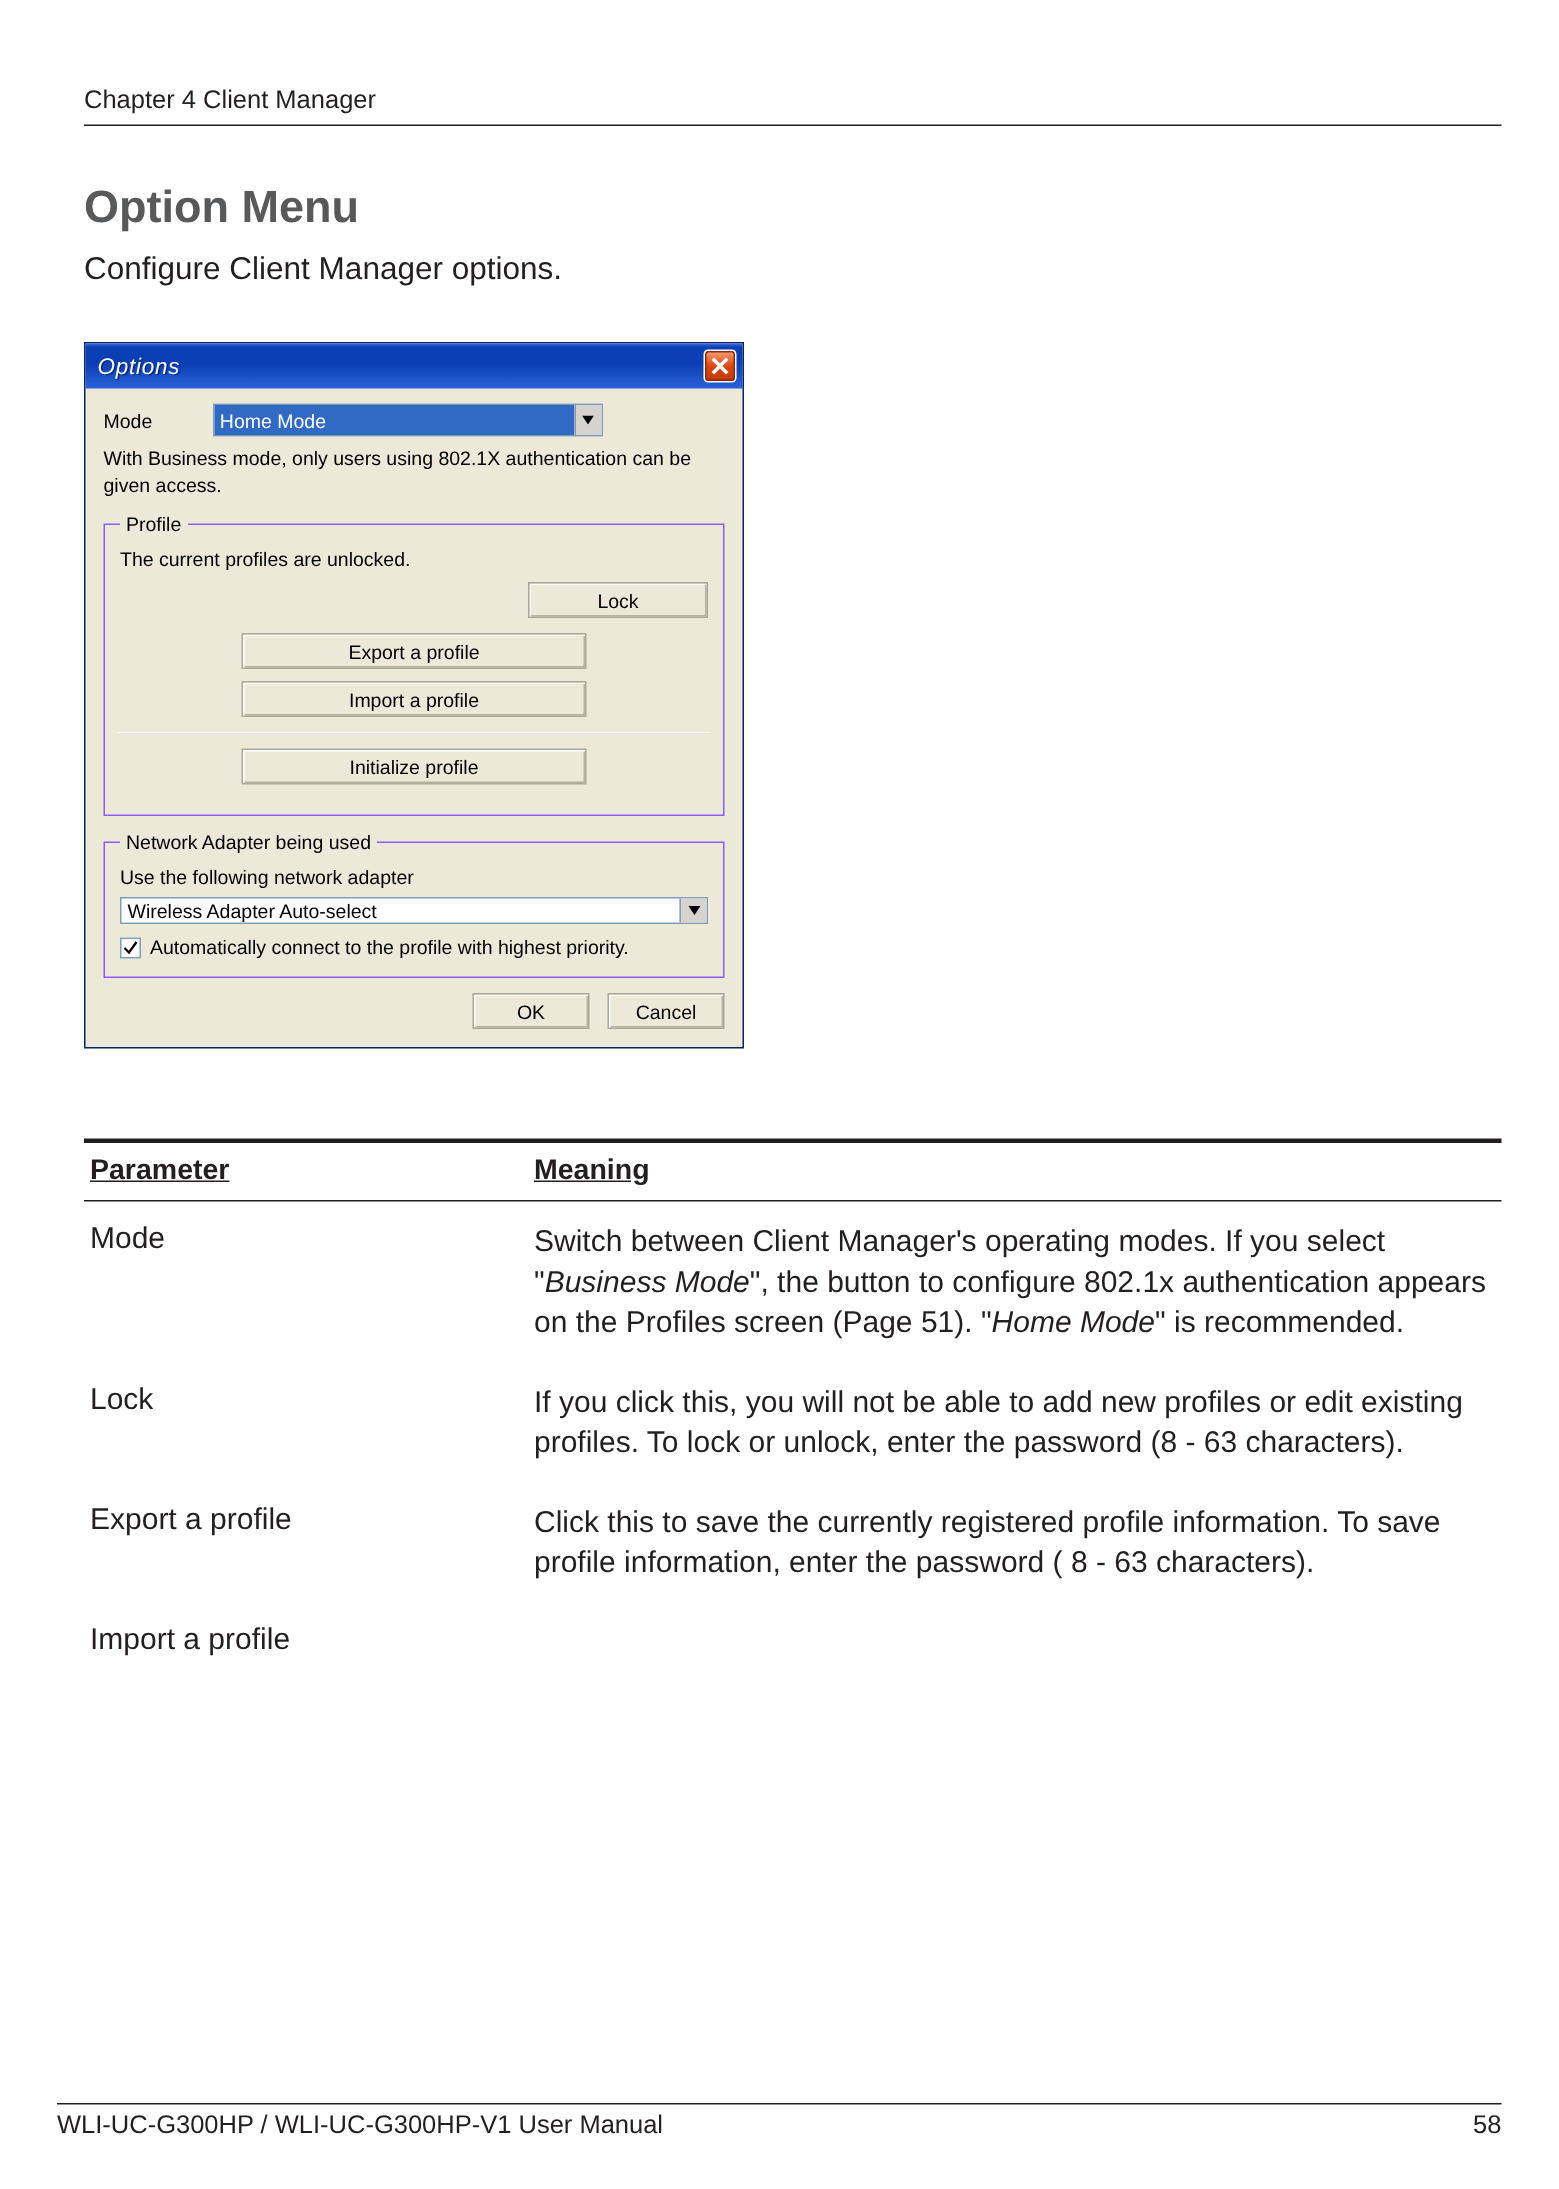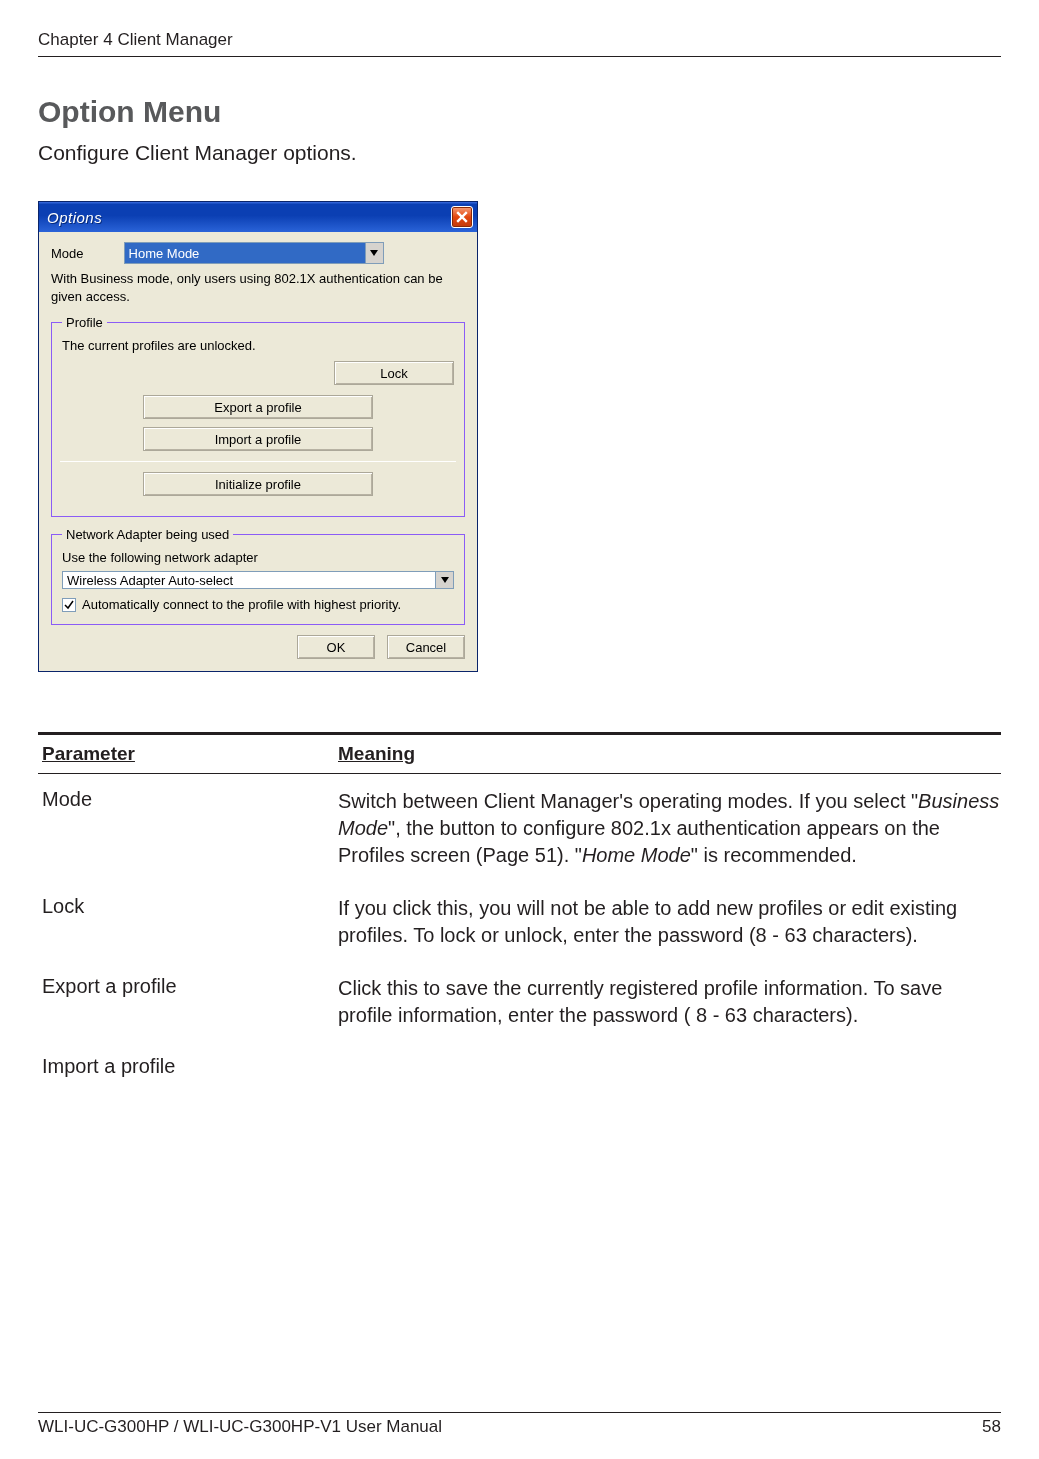--- a/index.html
+++ b/index.html
@@ -3,21 +3,22 @@
 <meta charset="utf-8">
 <style>
   * { box-sizing: border-box; margin: 0; padding: 0; }
   html, body { width: 1039px; height: 1459px; background: #fff; }
   body {
     font-family: "Myriad Pro", "Segoe UI", Arial, sans-serif;
     color: #231f20;
     position: relative;
   }
   .page {
-    padding: 30px 38px 0 38px;
+    padding: 30px 38px 0 56px;
+    margin-top: 27px;
   }
   .header-row {
     font-size: 17px;
     color: #231f20;
     padding-bottom: 6px;
     border-bottom: 1px solid #231f20;
     margin-bottom: 38px;
   }
   .h2 {
     font-size: 30px;
@@ -197,21 +198,21 @@
   .rows .row .m {
     flex:1;
     font-size: 20px;
     line-height: 1.35;
   }
   .rows .row .m .i { font-style: italic; }
 
   
   .footer {
     position:absolute;
-    bottom: 22px;
+    bottom: 32px;
     left: 38px;
     right: 38px;
     border-top: 1px solid #231f20;
     display:flex;
     justify-content: space-between;
     padding-top: 4px;
     font-size: 17px;
   }
 
   

